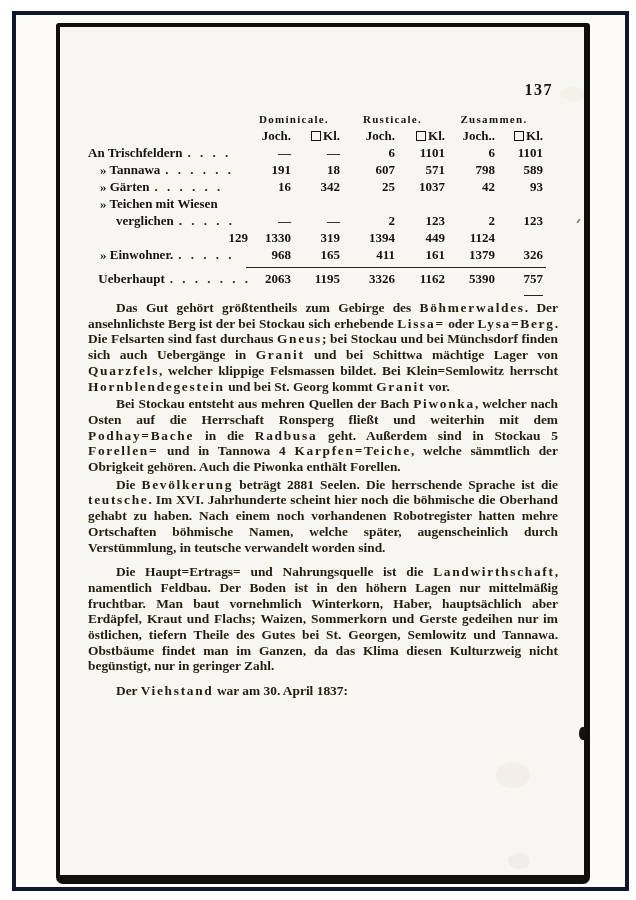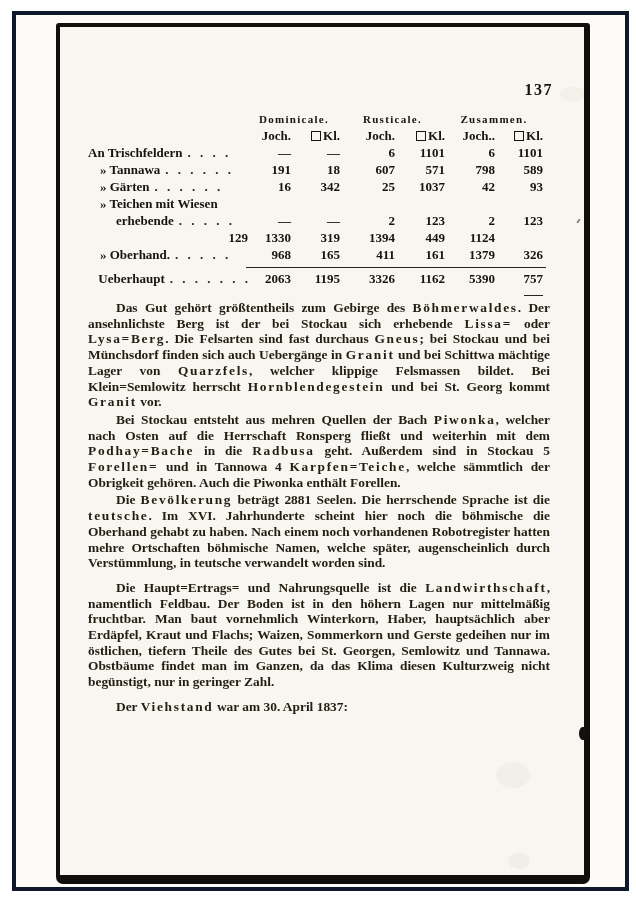--- a/index.html
+++ b/index.html
@@ -40,21 +40,21 @@
   .lab2 { padding-left:16px; }
   .dots { word-spacing:6px; padding-left:5px; font-weight:bold; color:#2a2318; }
   .total-rule { height:0; border-top:1.5px solid #2a241a; margin:4px 12px 2px 158px; }
   .total .label { white-space:nowrap;text-align:right; }
   .total { margin-top:1px; }
   .ul { border-bottom:1.7px solid #28231c; padding-bottom:9px; }
 
   
   .paras { margin-top:13px; }
   .para {
-    margin:2px 8px 0 0; text-align:justify; text-indent:28px;
+    margin:2px 0 0 0; text-align:justify; text-indent:28px;
     font-size:13.4px; line-height:15.7px; font-weight:bold; color:#241d12;
   }
   .para.gap { margin-top:9px; }
   .gesperrt { letter-spacing:1.7px; }
 
   
   .speck { position:absolute; pointer-events:none; }
   .speck.s1 { left:516px; top:193px; width:5px; height:2px; background:#8a857c; transform:rotate(-55deg); border-radius:2px; }
   .speck.s2 { right:-2px; top:700px; width:7px; height:13px; background:#14120f; border-radius:70% 0 0 70%; }
   .speck.s3 { left:436px; top:735px; width:34px; height:26px; background:rgba(60,55,40,0.035); border-radius:50%; }
@@ -117,40 +117,40 @@
                 <div class="tcell num"><span>16</span></div>
                 <div class="tcell num"><span>342</span></div>
                 <div class="tcell num"><span>25</span></div>
                 <div class="tcell num"><span>1037</span></div>
                 <div class="tcell num"><span>42</span></div>
                 <div class="tcell num"><span>93</span></div>
               </div>
               <div class="trow">
                 <div class="tcell label indent">
                   <div class="lab-line"><span>» Teichen mit Wiesen</span></div>
-                  <div class="lab-line lab2"><span>erhebende</span><span class="dots">. . . . .</span></div>
+                  <div class="lab-line lab2"><span>verglichen</span><span class="dots">. . . . .</span></div>
                 </div>
                 <div class="tcell num"><span>—</span></div>
                 <div class="tcell num"><span>—</span></div>
                 <div class="tcell num"><span>2</span></div>
                 <div class="tcell num"><span>123</span></div>
                 <div class="tcell num"><span>2</span></div>
                 <div class="tcell num"><span>123</span></div>
               </div>
               <div class="trow">
                 <div class="tcell num"><span>129</span></div>
                 <div class="tcell num"><span>1330</span></div>
                 <div class="tcell num"><span>319</span></div>
                 <div class="tcell num"><span>1394</span></div>
                 <div class="tcell num"><span>449</span></div>
                 <div class="tcell num"><span>1124</span></div>
               </div>
               <div class="trow">
                 <div class="tcell label indent">
-                  <div class="lab-line"><span>» Oberhand.</span><span class="dots">. . . . .</span></div>
+                  <div class="lab-line"><span>» Einwohner.</span><span class="dots">. . . . .</span></div>
                 </div>
                 <div class="tcell num"><span>968</span></div>
                 <div class="tcell num"><span>165</span></div>
                 <div class="tcell num"><span>411</span></div>
                 <div class="tcell num"><span>161</span></div>
                 <div class="tcell num"><span>1379</span></div>
                 <div class="tcell num"><span>326</span></div>
               </div>
             </div>
           <div class="total-rule"></div>

